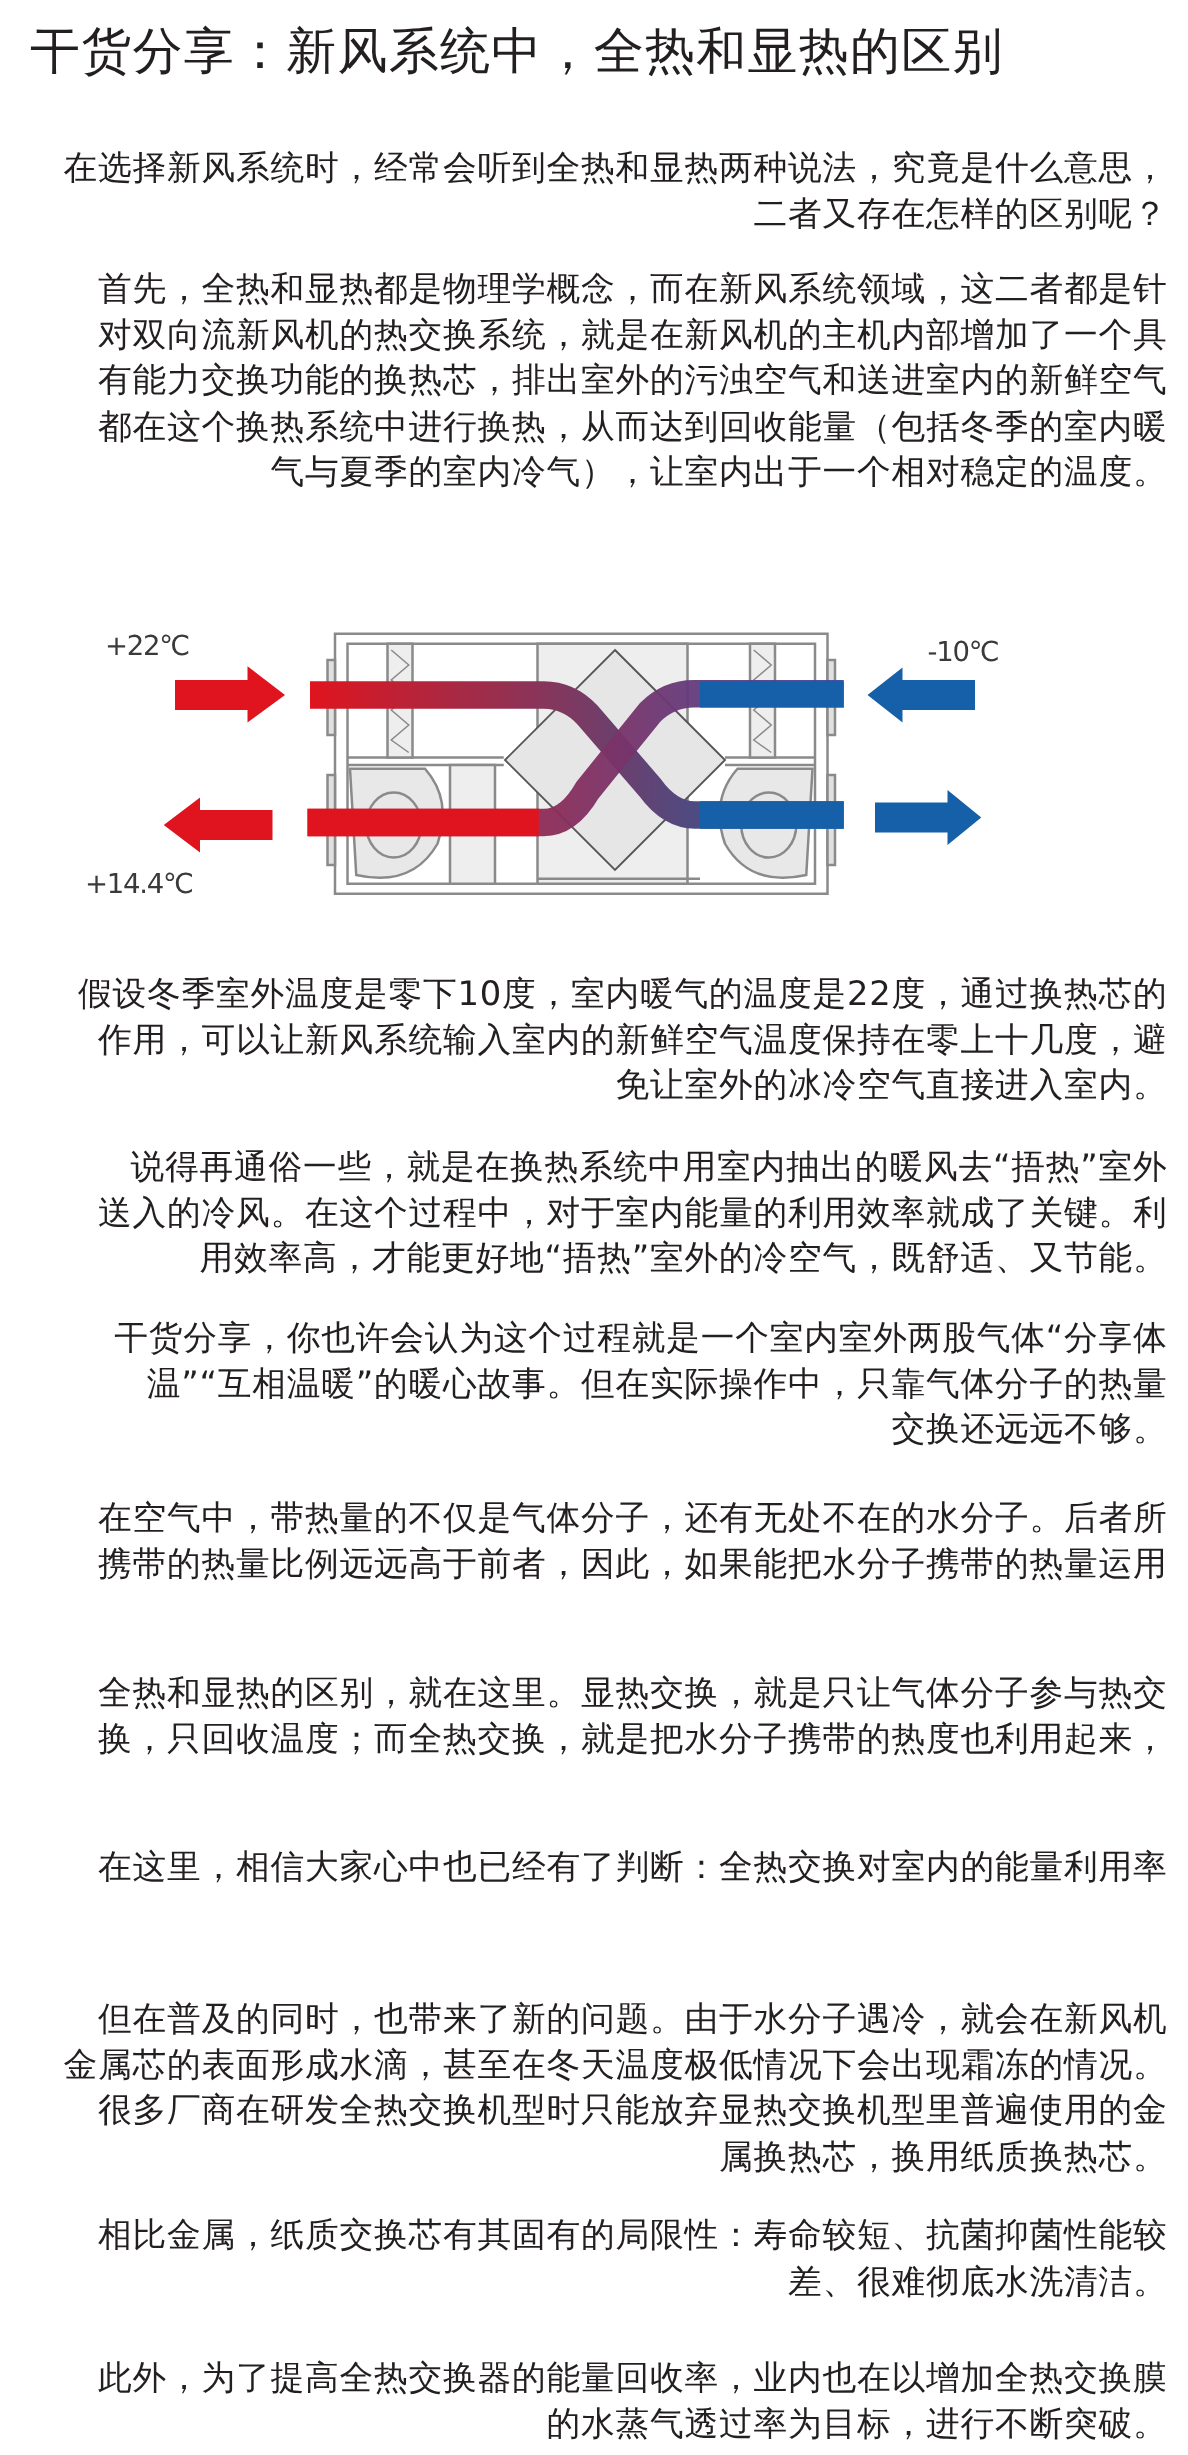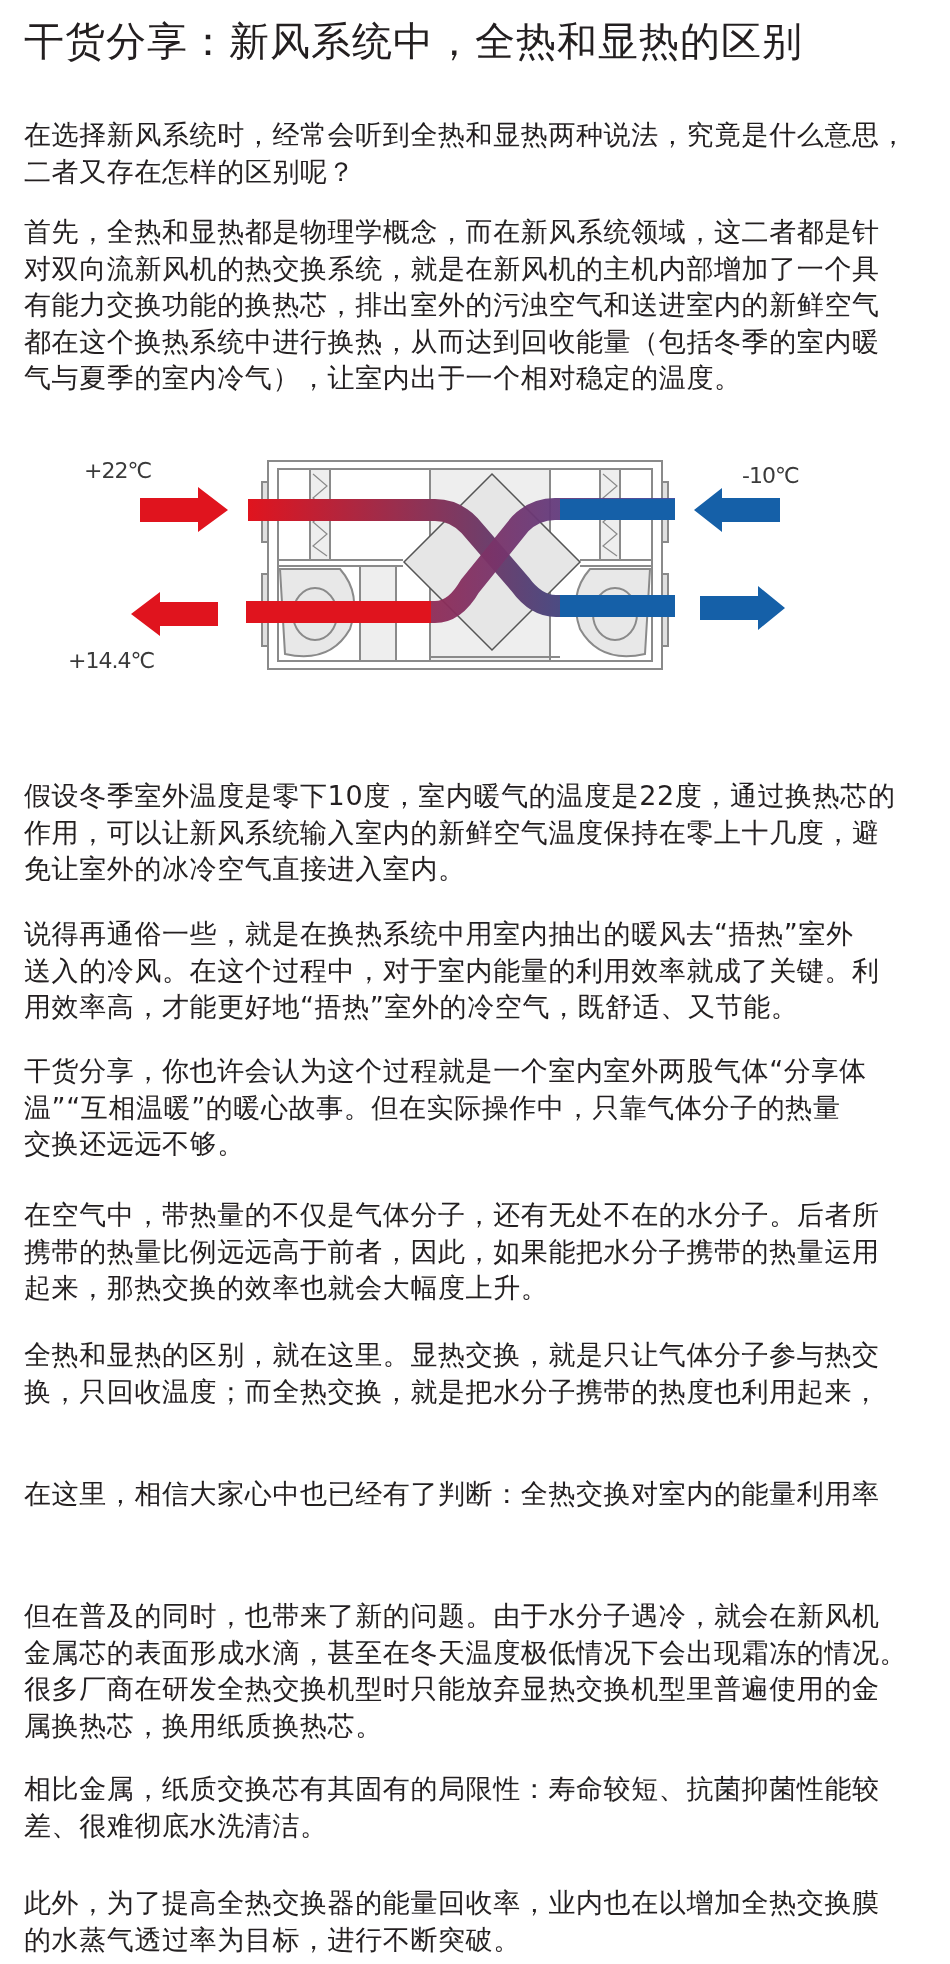--- a/index.html
+++ b/index.html
@@ -1,23 +1,23 @@
 <!DOCTYPE html>
 <html><head>
 <meta charset="utf-8">
 <style>
   html, body { margin: 0; padding: 0; background: #ffffff; }
   body { width: 950px; height: 1964px; position: relative; overflow: hidden;
          font-family: "DejaVu Sans", "Liberation Sans", sans-serif; color: #231f20; }
   .title { position: absolute; left: 24px; top: 14px; font-size: 40px; line-height: 54px;
            white-space: nowrap; letter-spacing: 1px; font-weight: normal; margin: 0; }
   .para { position: absolute; left: 24px; width: 910px; font-size: 27px; line-height: 36.5px;
-          margin: 0; letter-spacing: 0.6px; }
+          margin: 0; letter-spacing: 0.6px; text-align: right; }
   .para span.line { display: block; white-space: nowrap; }
-  .diagram { position: absolute; left: 0; top: 414px; width: 950px; height: 300px; }
+  .diagram { position: absolute; left: 0; top: 460px; width: 950px; height: 300px; }
   .temp-label { font-family: "DejaVu Sans", sans-serif; font-size: 22px; fill: #3a3a3a; letter-spacing: -1px; }
 </style>
 </head>
 <body>
 
 <h1 class="title">干货分享：新风系统中，全热和显热的区别</h1>
 
 <p class="para" style="top:117px">
   <span class="line">在选择新风系统时，经常会听到全热和显热两种说法，究竟是什么意思，</span>
   <span class="line">二者又存在怎样的区别呢？</span>
@@ -107,21 +107,20 @@
 
 <p class="para" style="top:1053px">
   <span class="line">干货分享，你也许会认为这个过程就是一个室内室外两股气体“分享体</span>
   <span class="line">温”“互相温暖”的暖心故事。但在实际操作中，只靠气体分子的热量</span>
   <span class="line">交换还远远不够。</span>
 </p>
 
 <p class="para" style="top:1197px">
   <span class="line">在空气中，带热量的不仅是气体分子，还有无处不在的水分子。后者所</span>
   <span class="line">携带的热量比例远远高于前者，因此，如果能把水分子携带的热量运用</span>
-  <span class="line">起来，那热交换的效率也就会大幅度上升。</span>
 </p>
 
 <p class="para" style="top:1337px">
   <span class="line">全热和显热的区别，就在这里。显热交换，就是只让气体分子参与热交</span>
   <span class="line">换，只回收温度；而全热交换，就是把水分子携带的热度也利用起来，</span>
 </p>
 
 <p class="para" style="top:1476px">
   <span class="line">在这里，相信大家心中也已经有了判断：全热交换对室内的能量利用率</span>
 </p>

